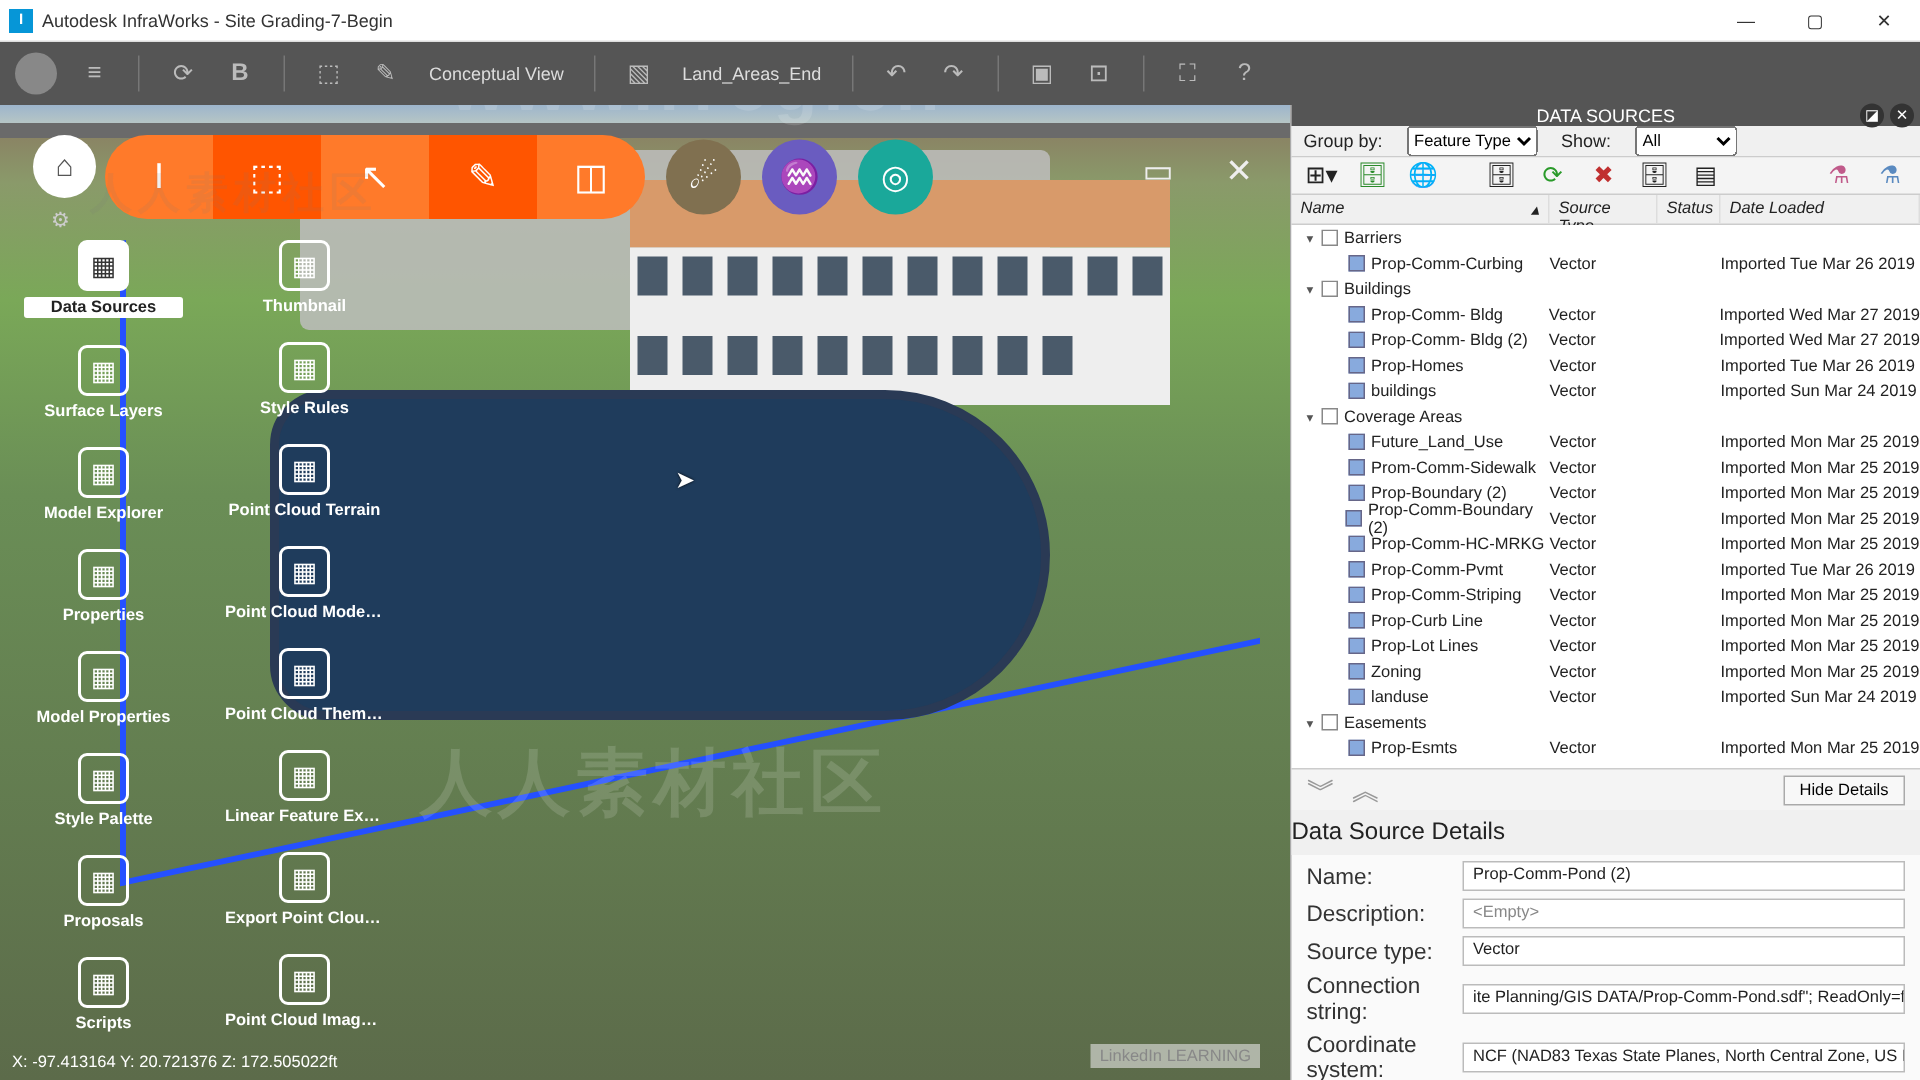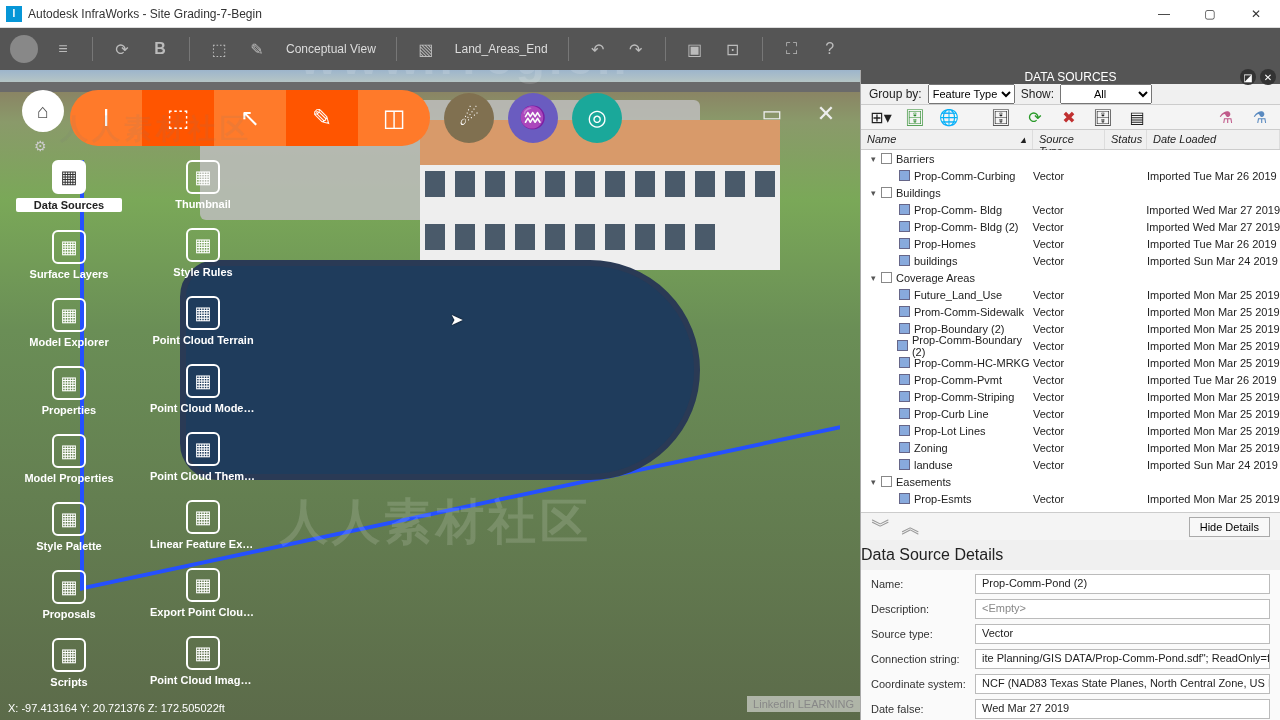--- a/index.html
+++ b/index.html
@@ -60,21 +60,21 @@
 .pal-item.active .pi-label{ background:#fff; color:#222; padding:1px 3px; border-radius:2px;}
 
 
 .statusbar{ position:absolute; bottom:0; left:0; height:18px; padding:0 8px; font-size:11px; color:#fff;}
 
 
 .panel { width:420px; background:#fafafa; border-left:1px solid #aaa; display:flex; flex-direction:column; font-size:12px; color:#222;}
 .panel-header{ height:26px; background:#555; color:#fff; display:flex; align-items:center; justify-content:center; font-size:12px; position:relative;}
 .panel-header .ph-ctrl{ position:absolute; right:4px; display:flex; gap:4px;}
 .panel-header .phc{ width:16px; height:16px; background:#333; color:#fff; border-radius:50%; font-size:10px; display:flex;align-items:center;justify-content:center;}
-.filter-row{ height:26px; display:flex; align-items:center; padding:0 8px; gap:6px; border-bottom:1px solid #ccc; background:#f0f0f0;}
+.filter-row{ height:26px; display:flex; align-items:center; padding:0 8px; gap:16px; border-bottom:1px solid #ccc; background:#f0f0f0;}
 .filter-row select{ font-size:11px; height:20px;}
 .filter-row .lbl{ font-size:12px;}
 .icon-row{ height:34px; display:flex; align-items:center; padding:0 8px; gap:10px; border-bottom:1px solid #ccc; background:#f4f4f4;}
 .icon-row .ir-btn{ width:24px;height:24px; display:flex;align-items:center;justify-content:center; font-size:16px; cursor:pointer;}
 .icon-row .spacer{flex:1;}
 .grid-head{ display:flex; height:20px; background:#f0f0f0; border-bottom:1px solid #ccc; font-size:11px;font-style:italic;}
 .grid-head .gh{ padding:3px 6px; border-right:1px solid #ddd;}
 .gh-name{ width:172px;} .gh-type{ width:72px;} .gh-status{width:42px;} .gh-date{flex:1;}
 .tree{ flex:0 0 362px; overflow-y:auto; background:#fff;}
 .tree-row{ display:flex; height:17px; align-items:center; font-size:11px;}
@@ -85,28 +85,28 @@
 .tr-name .indent{ display:inline-block;}
 .tr-name .tw{ width:10px; font-size:9px; color:#555;}
 .tr-name .cb{ width:11px;height:11px; border:1px solid #888; margin-right:4px; background:#fff;}
 .tr-name .leaf-ico{ width:11px; height:11px; background:#88aadd; margin-right:4px; border:1px solid #668;}
 .expand-row{ height:28px; display:flex; align-items:center; padding:0 10px; gap:10px; border-top:1px solid #ccc; background:#f4f4f4;}
 .expand-row .btn-hide{ margin-left:auto; font-size:11px; padding:3px 10px; border:1px solid #aaa; background:#f8f8f8; cursor:pointer;}
 .expand-row .chev{ color:#999; font-size:20px; cursor:pointer;}
 .details-head{ padding:6px 0; font-size:16px; background:#f0f0f0;}
 .details{ padding:4px 10px 10px 10px; display:flex; flex-direction:column; gap:5px;}
 .drow{ display:flex; align-items:center;}
-.drow .dl{ width:104px; font-size:11px; color:#333;}
+.drow .dl{ width:104px; font-size:15px; color:#333;}
 .drow .di{ flex:1; height:20px; border:1px solid #bbb; background:#fff; font-size:11px; padding:2px 6px; overflow:hidden; white-space:nowrap;}
 .drow .di.empty{ color:#888;}
 
 
 .wm{ position:absolute; color:rgba(255,255,255,0.14); font-size:48px; font-weight:bold; pointer-events:none; letter-spacing:4px;}
 .wm.small{ font-size:28px; color:rgba(120,120,120,0.12);} 
-.logo-learn{ position:absolute; right:0; bottom:8px; font-size:11px; color:#888; background:rgba(230,230,230,0.6); padding:2px 6px;}
+.logo-learn{ position:absolute; right:20px; bottom:8px; font-size:11px; color:#888; background:rgba(230,230,230,0.6); padding:2px 6px;}
 </style>
 </head>
 <body>
 
 <div class="titlebar">
   <div class="app-icon">I</div>
   <div class="title-text">Autodesk InfraWorks  - Site Grading-7-Begin</div>
   <div class="win-controls">
     <div class="win-btn">—</div>
     <div class="win-btn">▢</div>
@@ -289,21 +289,21 @@
       <span>DATA SOURCES</span>
       <div class="ph-ctrl">
         <div class="phc">◪</div>
         <div class="phc">✕</div>
       </div>
     </div>
     <div class="filter-row">
       <span class="lbl">Group by:</span>
       <select><option>Feature Type</option></select>
       <span class="lbl">Show:</span>
-      <select style="width:92px;text-align:center;"><option>All</option></select>
+      <select style="width:68px;"><option>All</option></select>
     </div>
     <div class="icon-row">
       <div class="ir-btn">⊞▾</div>
       <div class="ir-btn" style="color:#2a8a2a;">🗄</div>
       <div class="ir-btn" style="color:#2a7acc;">🌐</div>
       <div style="width:8px;"></div>
       <div class="ir-btn">🗄</div>
       <div class="ir-btn" style="color:#2a9a2a;">⟳</div>
       <div class="ir-btn" style="color:#c03030;">✖</div>
       <div class="ir-btn">🗄</div>

